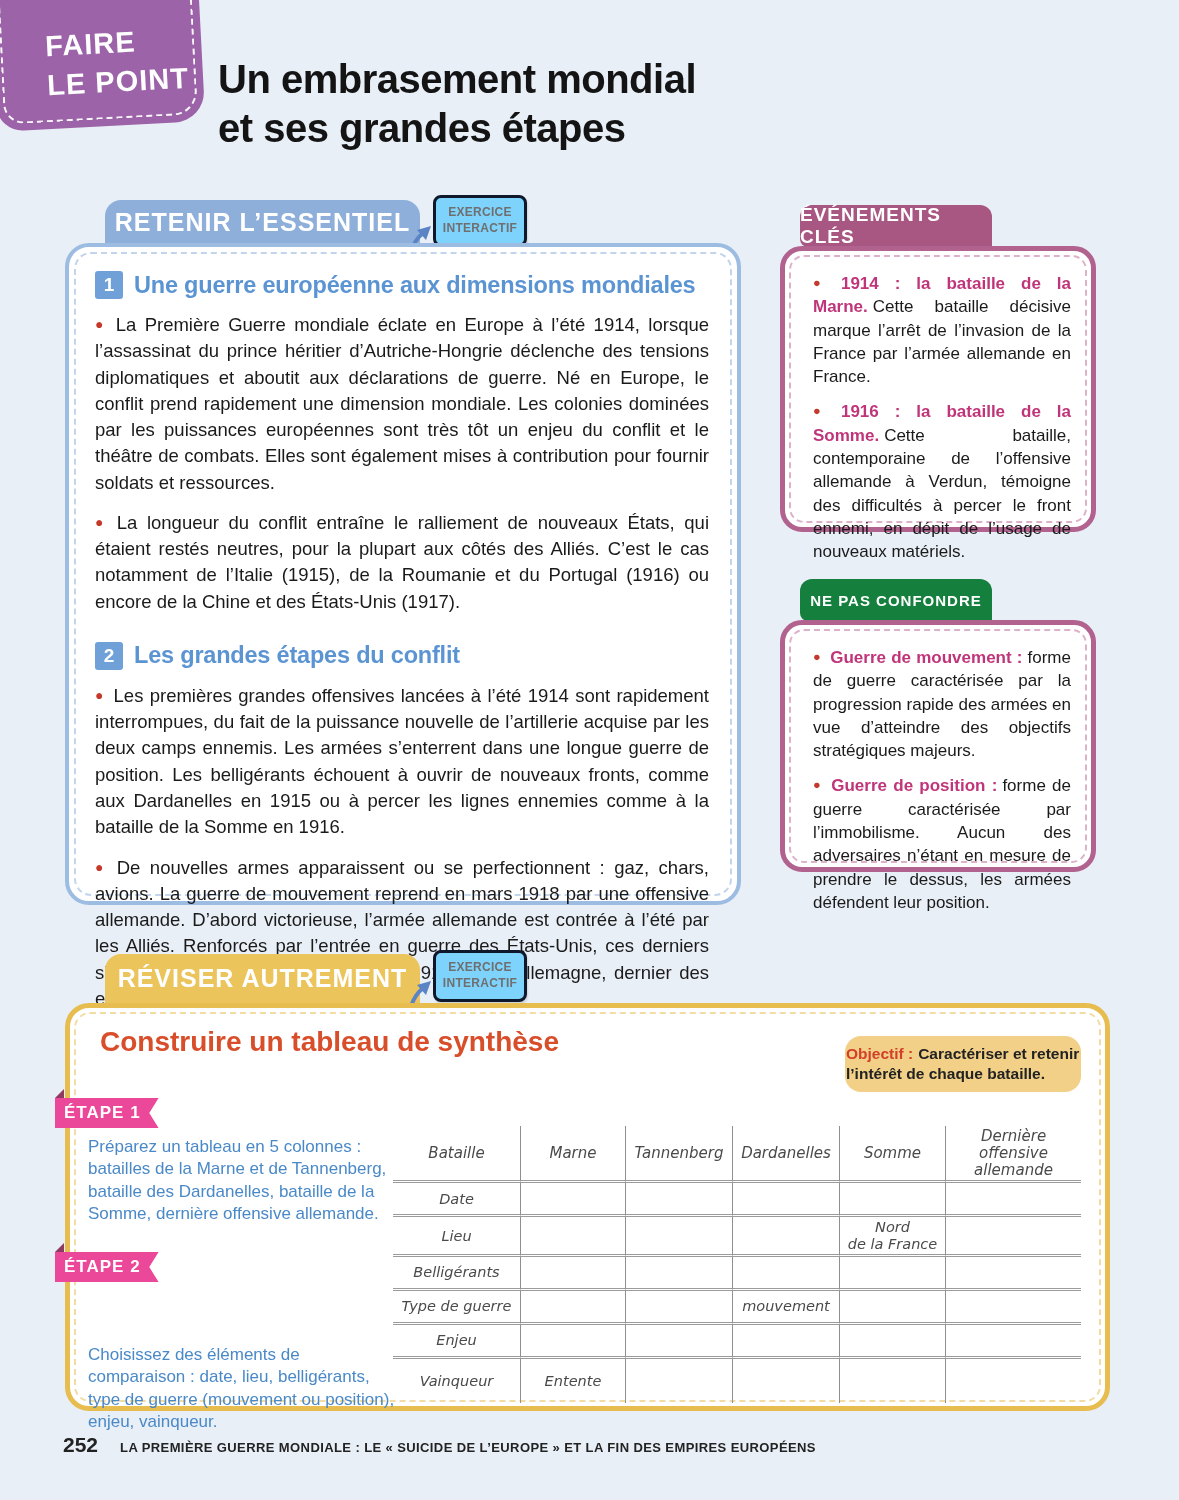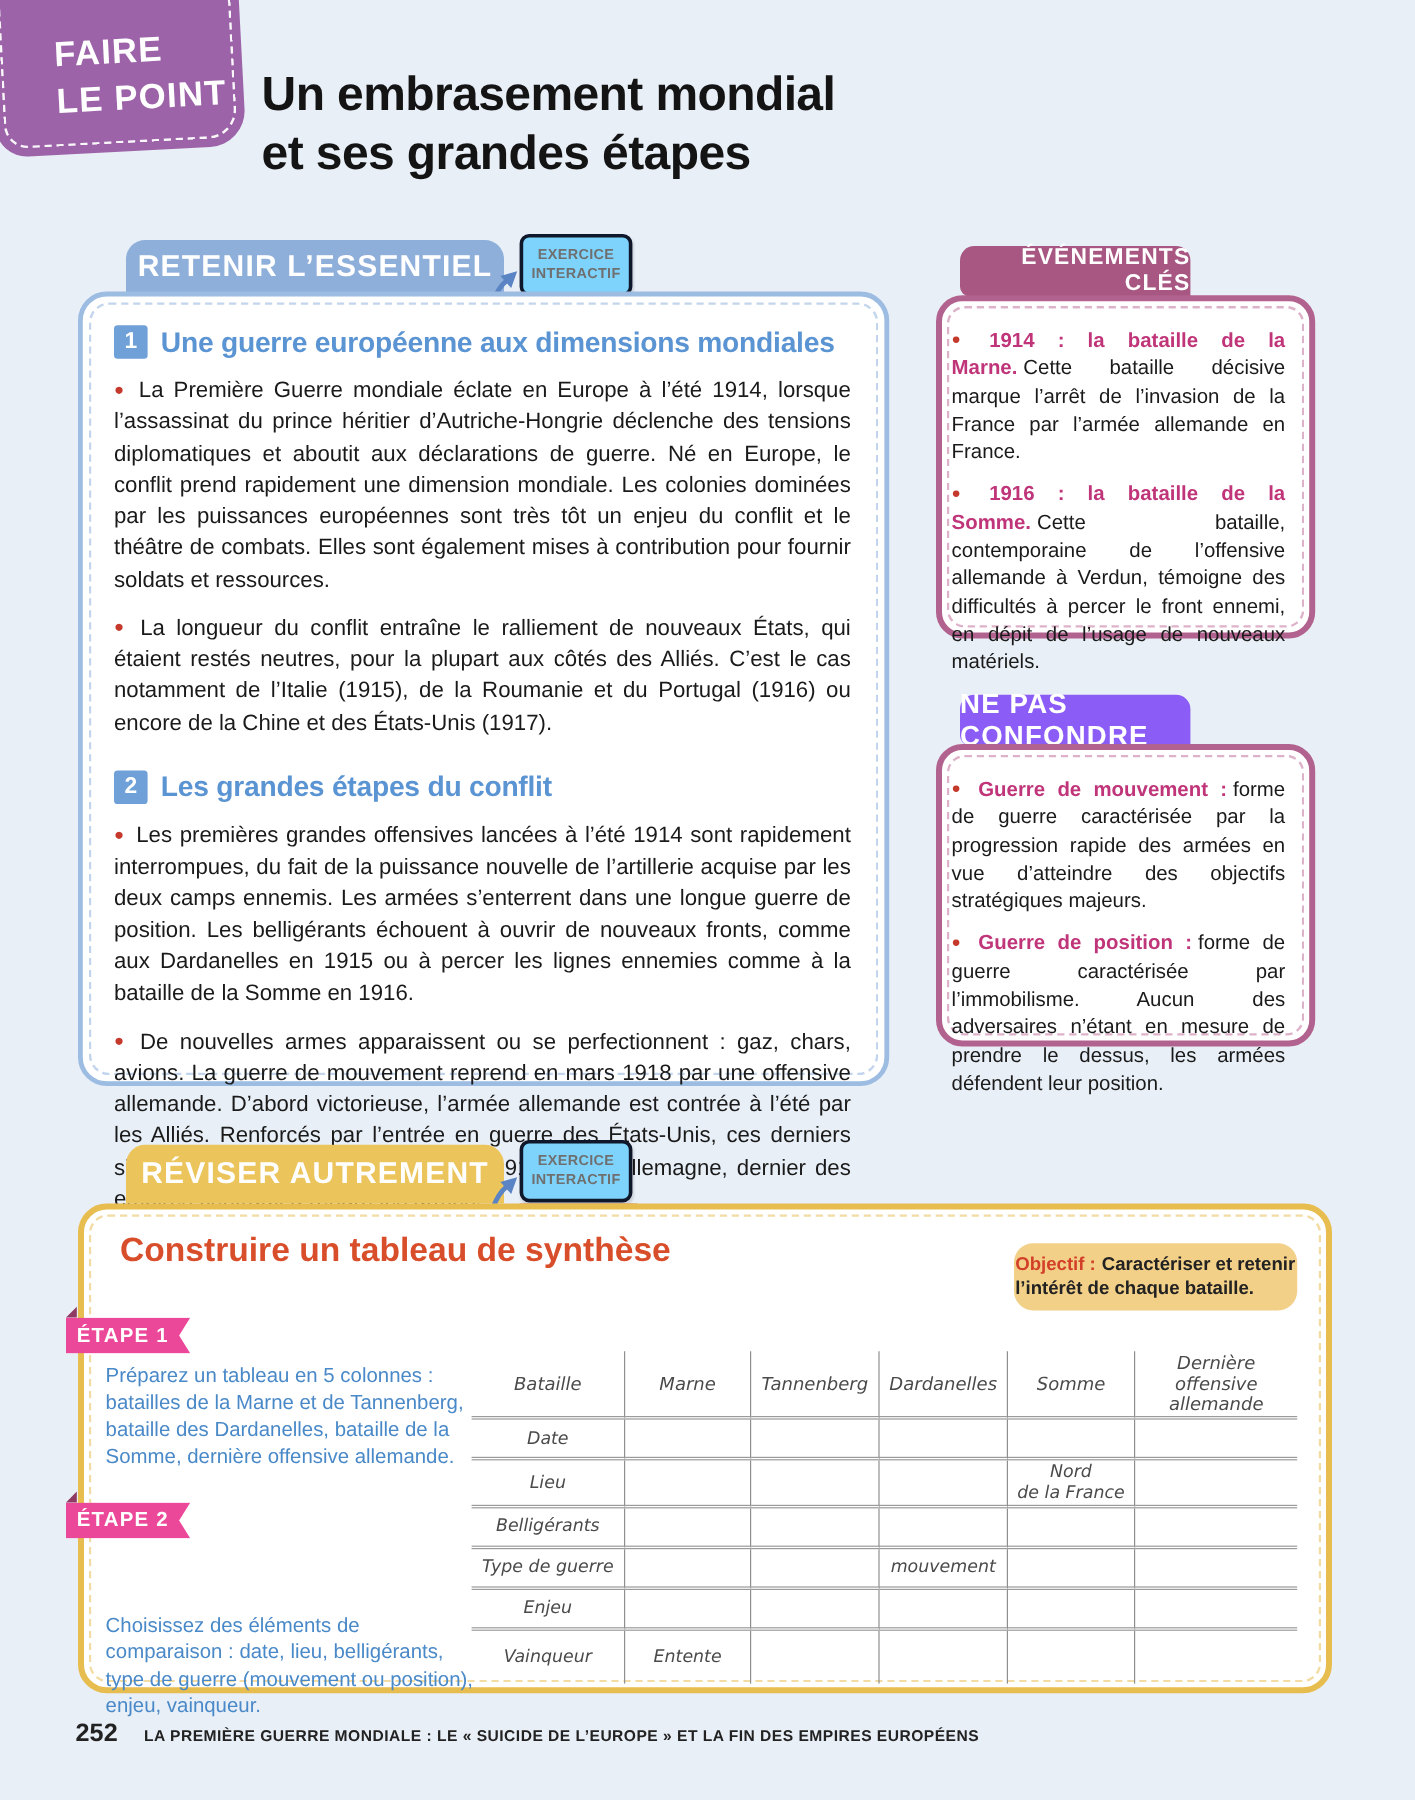--- a/index.html
+++ b/index.html
@@ -26,23 +26,23 @@
     color:#141414;line-height:1.22;letter-spacing:-0.5px;
   }
   
   .tab{
     position:absolute;display:flex;align-items:center;justify-content:center;
     color:#fff;font-weight:bold;letter-spacing:1px;
   }
   .tab-blue{left:105px;top:200px;width:315px;height:45px;background:#8fafdb;
     border-radius:16px 16px 0 0;font-size:25px;}
   .tab-rose1{left:800px;top:205px;width:192px;height:42px;background:#a75781;
-    border-radius:12px 12px 0 8px;font-size:19px;text-align:right;}
-  .tab-rose2{left:800px;top:579px;width:192px;height:42px;background:#8b5cf6;
-    border-radius:12px 12px 0 8px;font-size:23px;}
+    border-radius:12px 12px 0 8px;font-size:19px;}
+  .tab-rose2{left:800px;top:579px;width:192px;height:42px;background:#15803d;
+    border-radius:12px 12px 0 8px;font-size:15px;}
   .tab-yellow{left:105px;top:954px;width:315px;height:49px;background:#ecc45c;
     border-radius:16px 16px 0 0;font-size:25px;}
   
   .exo{position:absolute;width:132px;height:62px;}
   .exo-1{left:408px;top:195px;}
   .exo-2{left:408px;top:950px;}
   .exo .arrow{position:absolute;left:0;bottom:4px;}
   .exo .boxx{
     position:absolute;left:25px;top:0;width:88px;height:46px;background:#7dd3fc;
     border:3px solid #0f172a;border-radius:8px;display:flex;flex-direction:column;
@@ -63,21 +63,21 @@
   
   .blue-content{position:absolute;inset:0;padding:24px 28px 0 26px;box-sizing:border-box;}
   .sec-head{display:flex;align-items:center;margin:0 0 13px 0;}
   .sec-num{width:28px;height:28px;background:#6fa0d8;color:#fff;font-weight:bold;font-size:19px;
     display:flex;align-items:center;justify-content:center;border-radius:3px;flex:0 0 auto;}
   .sec-title{color:#5b94d3;font-weight:bold;font-size:23.5px;margin-left:11px;letter-spacing:-0.2px;}
   .para{margin:0 0 14px 0;font-size:18.5px;line-height:1.42;text-align:justify;}
   .bullet{color:#c4392b;font-size:0.75em;margin-right:9px;position:relative;top:-2px;}
   .sec2{margin-top:27px;}
   
-  .rose-content{position:absolute;inset:0;padding:21px 20px 0 8px;box-sizing:border-box;}
+  .rose-content{position:absolute;inset:0;padding:21px 20px 0 8px;box-sizing:border-box;margin-left:20px;}
   .rose-item{margin:0 0 12px 0;font-size:17px;line-height:1.37;text-align:justify;}
   .lead-magenta{color:#c03579;font-weight:bold;margin-right:5px;}
   
   .construire-title{position:absolute;left:100px;top:1026px;color:#d94e2a;font-weight:bold;font-size:28px;}
   .objectif{
     position:absolute;left:845px;top:1036px;width:234px;background:#f2d088;border-radius:16px;
     padding:8px 1px;font-size:15.5px;font-weight:bold;line-height:1.3;color:#222;
   }
   .objectif .obj-label{color:#d3402a;margin-right:5px;}
   .etape{

